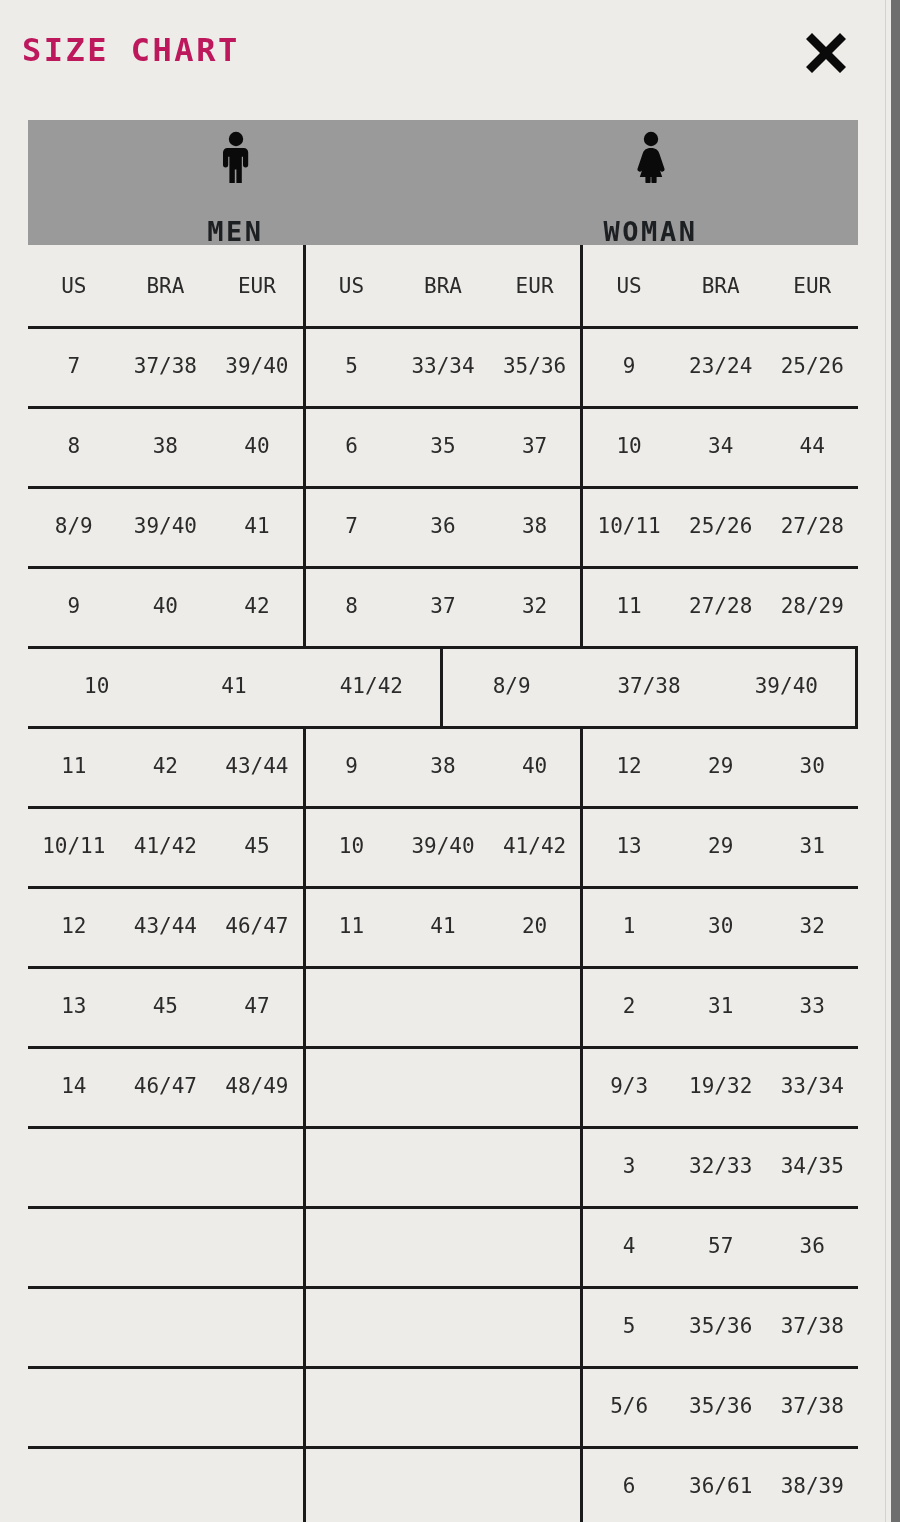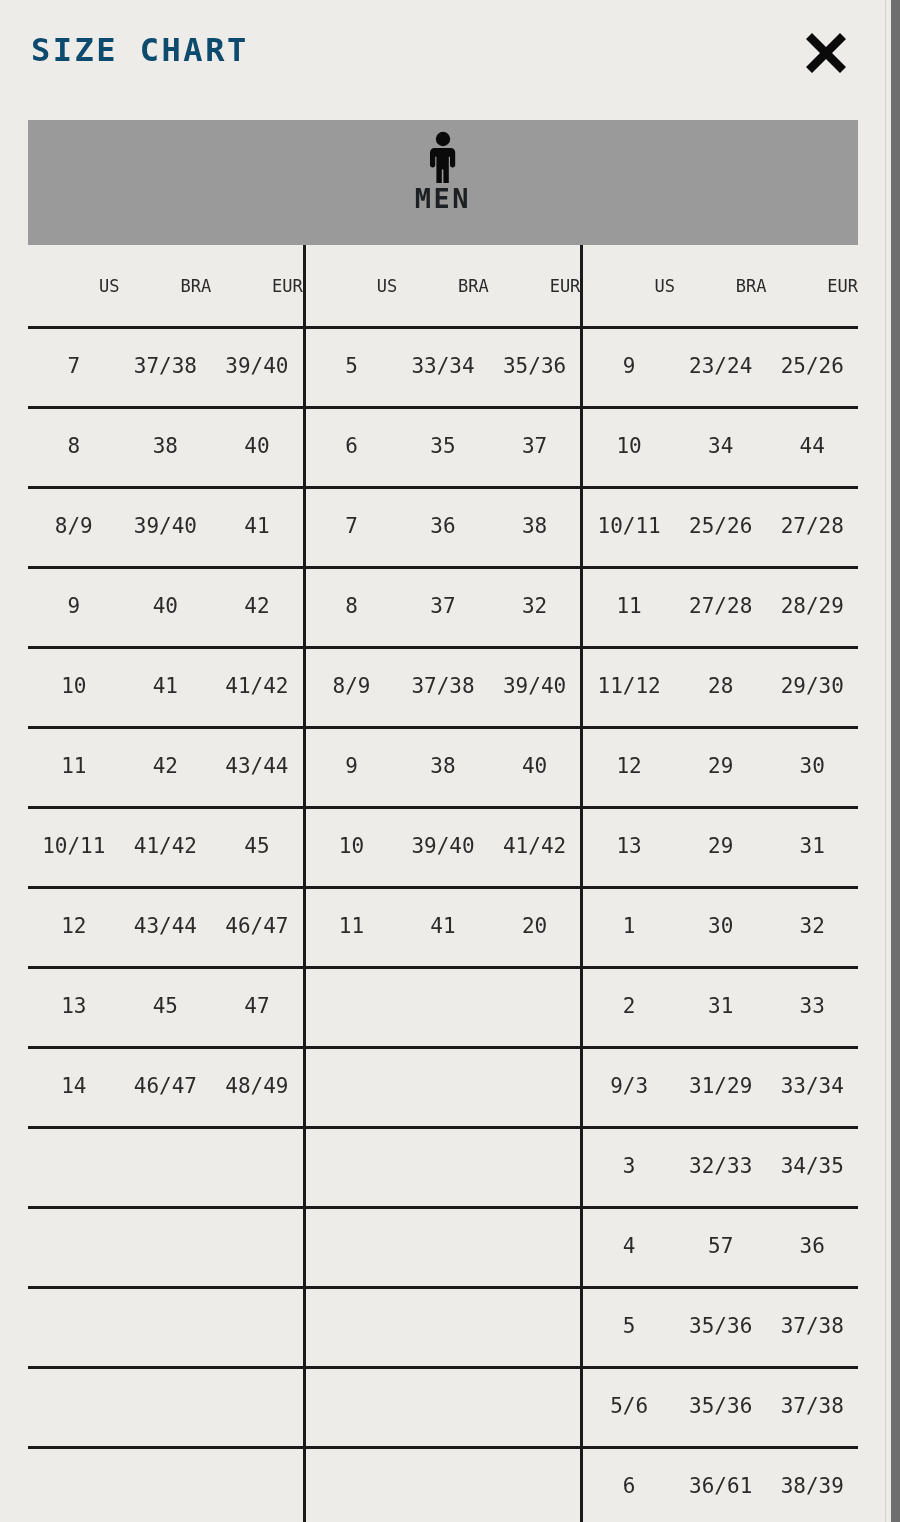--- a/index.html
+++ b/index.html
@@ -35,25 +35,25 @@
   }
 
   
   #header {
     position: absolute;
     top: 0; left: 0;
     width: 885px; height: 120px;
   }
   #title {
     position: absolute;
-    left: 31px; top: 31px;
+    left: 22px; top: 31px;
     font-size: 32px;
     font-weight: bold;
     letter-spacing: 2.5px;
-    color: #0c4a6e;
+    color: #be185d;
     white-space: nowrap;
   }
   #close-btn {
     position: absolute;
     right: 30px; top: 24px;
     width: 58px; height: 58px;
     cursor: pointer;
   }
 
   
@@ -68,21 +68,21 @@
     display: flex;
     width: 830px;
     height: 125px;
     background: #9a9a9a;
   }
   .section-head {
     flex: 1 1 0;
     display: flex;
     flex-direction: column;
     align-items: center;
-    justify-content: flex-start;
+    justify-content: space-between;
     padding-top: 11px;
   }
   .section-icon {
     width: 42px; height: 52px;
     display: block;
   }
   .section-title {
     margin-top: 2px;
     font-size: 27px;
     font-weight: bold;
@@ -117,21 +117,21 @@
     flex: 1 1 0;
     text-align: center;
     font-size: 21px;
     color: #2b2b2b;
     letter-spacing: 0px;
     white-space: nowrap;
   }
 
   
   .header-row .grid-col { height: 81px; }
-  .header-row .cell { font-size: 17px; color: #2b2b2b; text-align: right; }
+  .header-row .cell { font-size: 21px; color: #2b2b2b; }
 
   
   .data-row .grid-col { height: 80px; }
   .data-row .grid-col::before {
     content: "";
     position: absolute;
     left: 0; right: 0; top: 0;
     height: 3px;
     background: #1b1b1b;
   }
@@ -160,20 +160,30 @@
       <div class="section-head">
         <svg class="section-icon" viewBox="0 0 42 52" aria-hidden="true">
           <circle cx="21" cy="8" r="7.2" fill="#0a0a0a"></circle>
           <path d="M13.2 17 h15.6 a4.4 4.4 0 0 1 4.4 4.4 v12.4 a2.6 2.6 0 0 1 -5.2 0 v-8
                    h-1.2 v27.2 a2.7 2.7 0 0 1 -5.4 0 v-14.6 h-1.6 v14.6 a2.7 2.7 0 0 1 -5.4 0
                    v-27.2 h-1.2 v8 a2.6 2.6 0 0 1 -5.2 0 v-12.4 a4.4 4.4 0 0 1 4.4 -4.4 z" fill="#0a0a0a"></path>
         </svg>
         <div class="section-title">MEN</div>
       </div>
 
+      <div class="section-head">
+        <svg class="section-icon" viewBox="0 0 42 52" aria-hidden="true">
+          <circle cx="21" cy="8" r="7.2" fill="#0a0a0a"></circle>
+          <path d="M21 17 c-5.2 0 -7.2 2.2 -8.4 5.8 l-5 14.6 a2.4 2.4 0 0 0 4.6 1.5 l3.2 -9.3
+                   l-5.6 16.4 h5.6 v4.4 a2.6 2.6 0 0 0 5.2 0 v-4.4 h0.8 v4.4 a2.6 2.6 0 0 0 5.2 0
+                   v-4.4 h5.6 l-5.6 -16.4 l3.2 9.3 a2.4 2.4 0 0 0 4.6 -1.5 l-5 -14.6
+                   c-1.2 -3.6 -3.2 -5.8 -8.4 -5.8 z" fill="#0a0a0a"></path>
+        </svg>
+        <div class="section-title">WOMAN</div>
+      </div>
 
 
     </div>
 
     <div id="grid">
         <div class="grid-row header-row">
           <div class="grid-col">
             <div class="cells">
               <div class="cell">US</div>
               <div class="cell">BRA</div>
@@ -295,27 +305,20 @@
               <div class="cell">41/42</div>
             </div>
           </div>
           <div class="grid-col mid">
             <div class="cells">
               <div class="cell">8/9</div>
               <div class="cell">37/38</div>
               <div class="cell">39/40</div>
             </div>
           </div>
-          <div class="grid-col">
-            <div class="cells">
-              <div class="cell">11/12</div>
-              <div class="cell">28</div>
-              <div class="cell">29/30</div>
-            </div>
-          </div>
         </div>
         <div class="grid-row data-row">
           <div class="grid-col">
             <div class="cells">
               <div class="cell">11</div>
               <div class="cell">42</div>
               <div class="cell">43/44</div>
             </div>
           </div>
           <div class="grid-col mid">
@@ -413,21 +416,21 @@
           <div class="grid-col mid">
             <div class="cells">
               <div class="cell"></div>
               <div class="cell"></div>
               <div class="cell"></div>
             </div>
           </div>
           <div class="grid-col">
             <div class="cells">
               <div class="cell">9/3</div>
-              <div class="cell">31/29</div>
+              <div class="cell">19/32</div>
               <div class="cell">33/34</div>
             </div>
           </div>
         </div>
         <div class="grid-row data-row">
           <div class="grid-col">
             <div class="cells">
               <div class="cell"></div>
               <div class="cell"></div>
               <div class="cell"></div>

